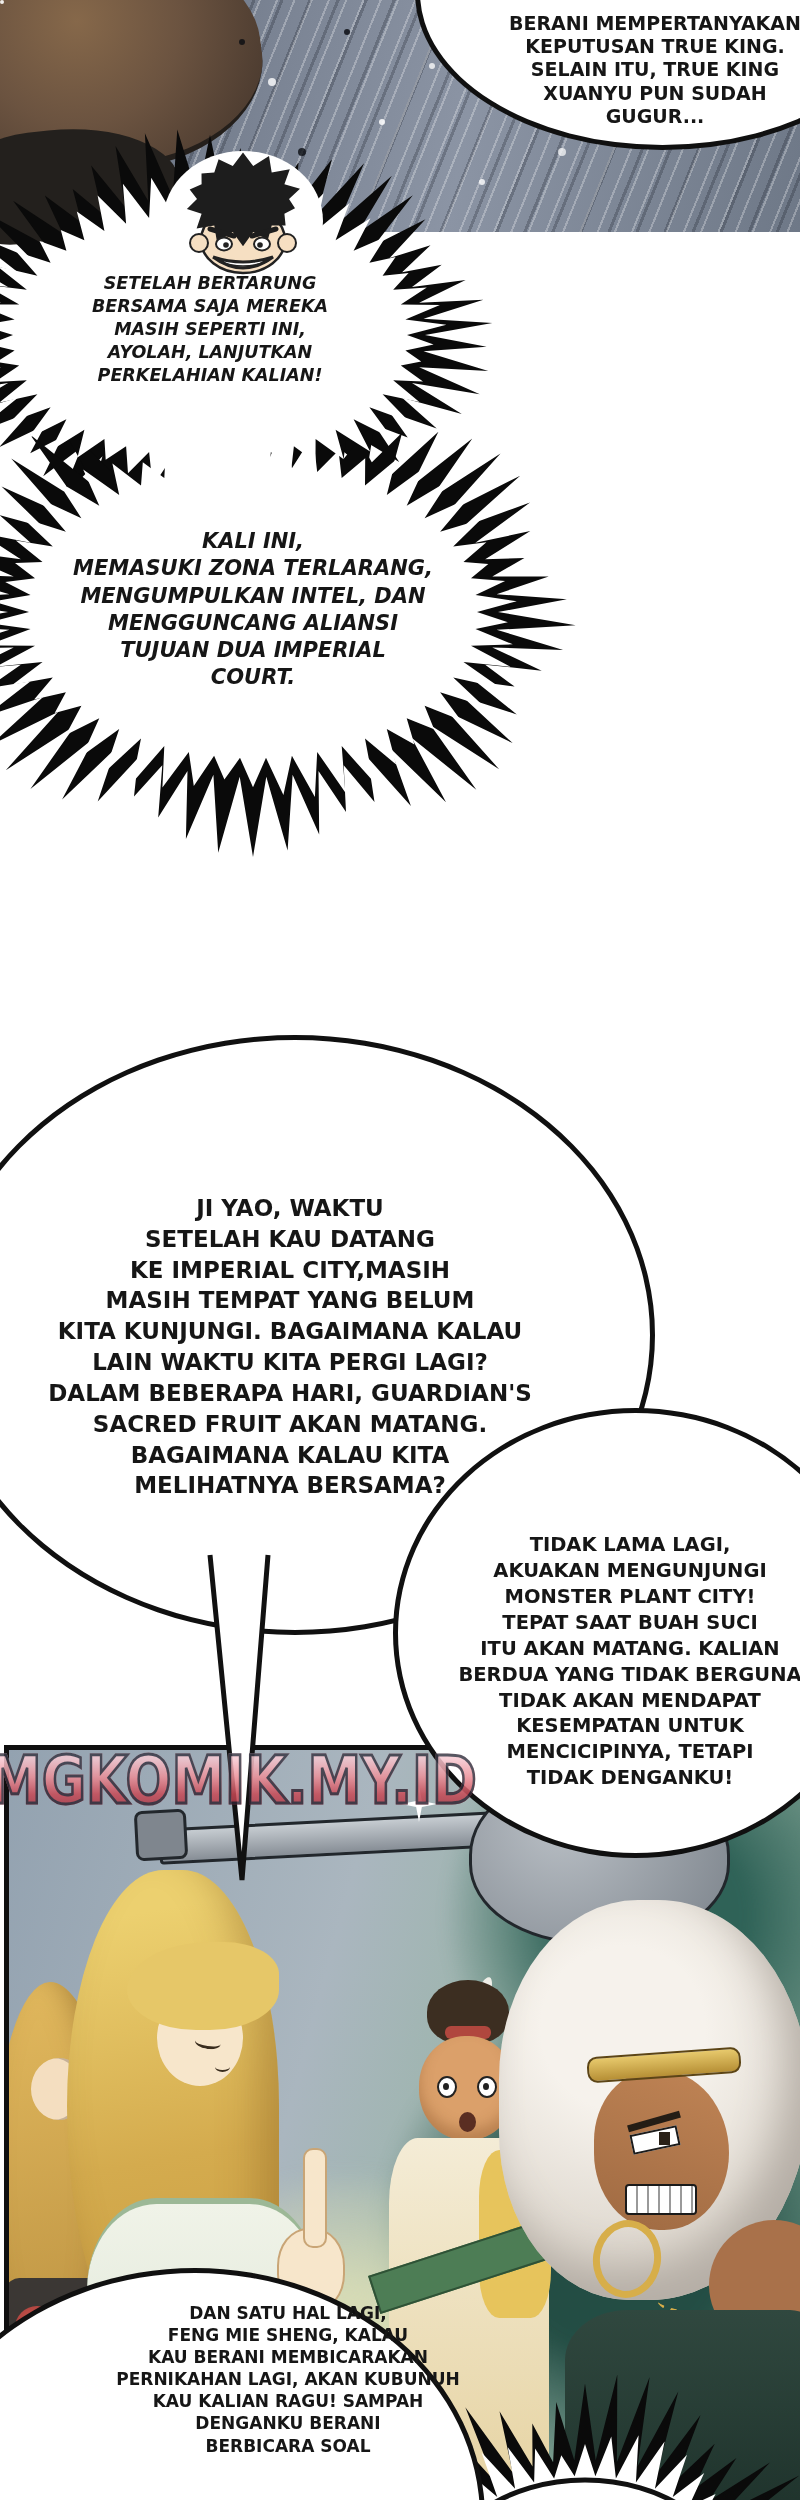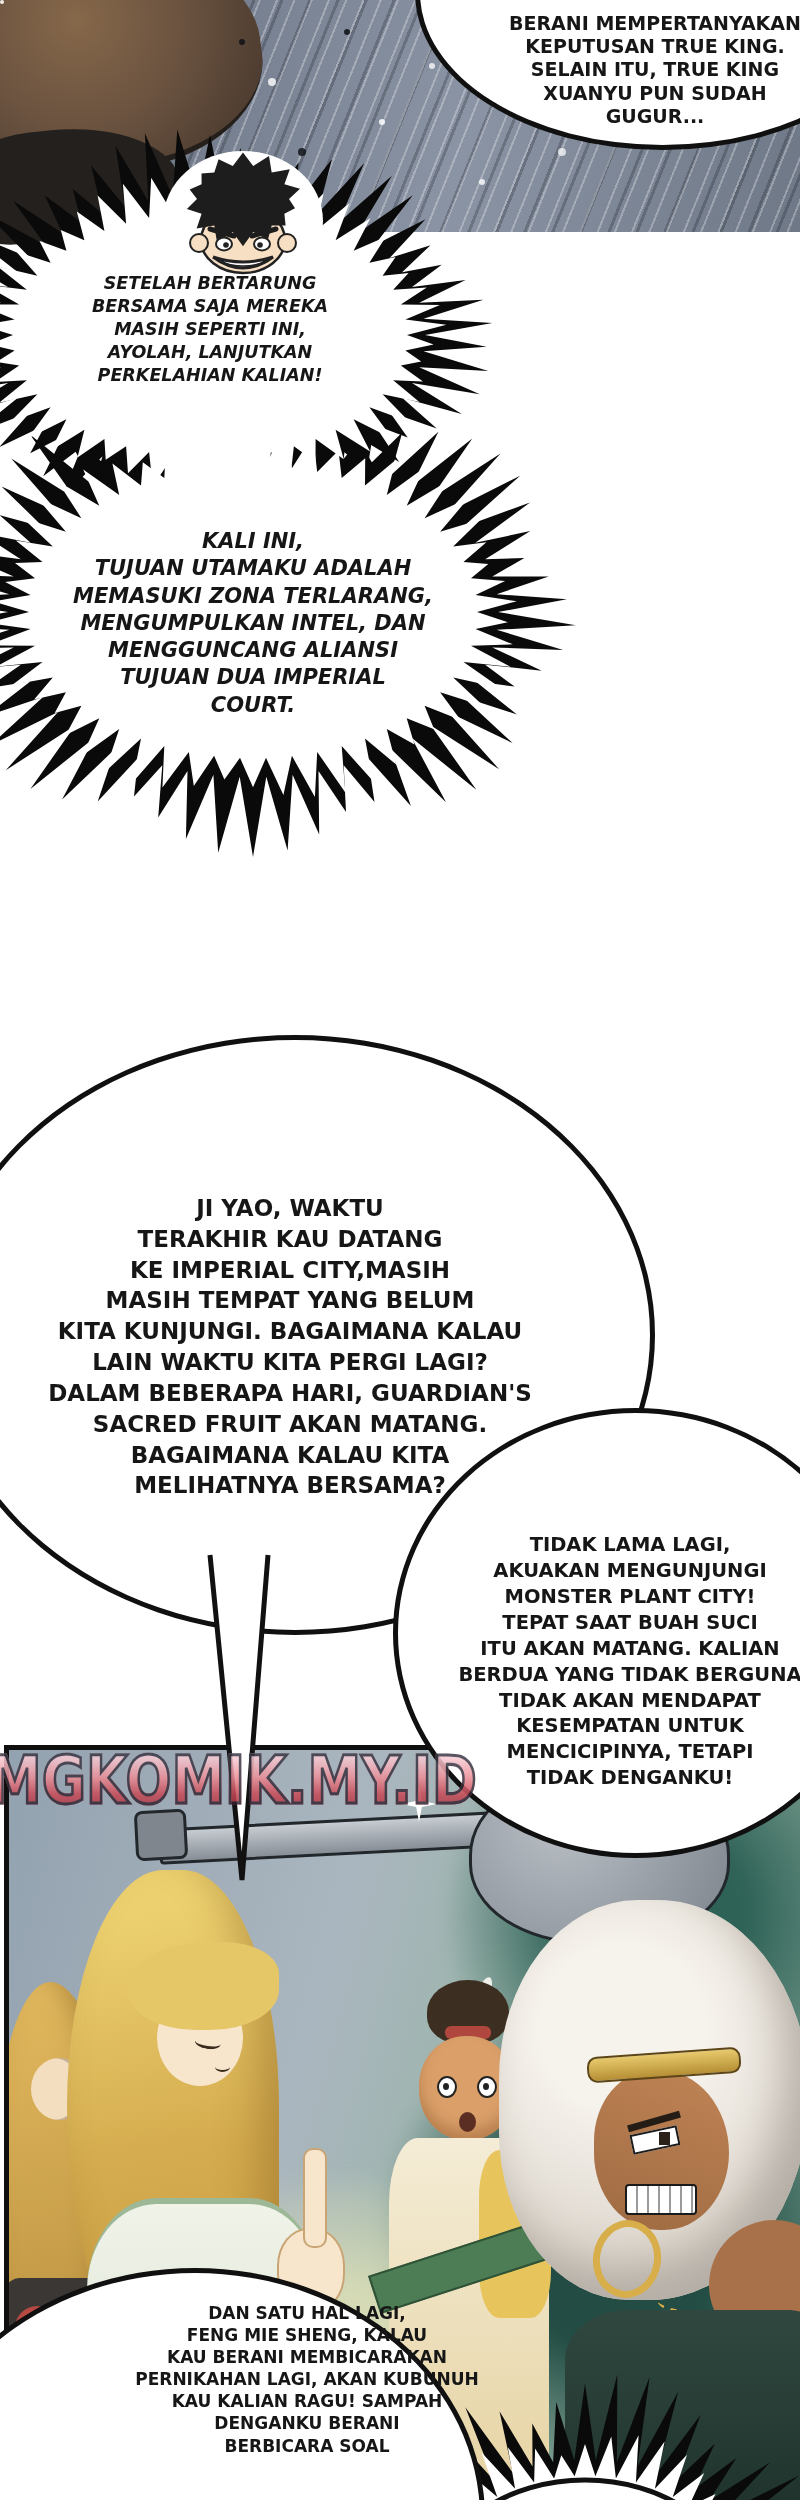--- a/index.html
+++ b/index.html
@@ -61,21 +61,20 @@
 
   <div class="btxt italic" style="left:-30px;top:272px;width:480px;font-size:17.5px;line-height:1.32">
       <div>SETELAH BERTARUNG</div>
       <div>BERSAMA SAJA MEREKA</div>
       <div>MASIH SEPERTI INI,</div>
       <div>AYOLAH, LANJUTKAN</div>
       <div>PERKELAHIAN KALIAN!</div>
     </div>
   <div class="btxt italic" style="left:13px;top:528px;width:480px;font-size:21px;line-height:1.3">
       <div>KALI INI,</div>
-      <div>TUJUAN UTAMAKU ADALAH</div>
       <div>MEMASUKI ZONA TERLARANG,</div>
       <div>MENGUMPULKAN INTEL, DAN</div>
       <div>MENGGUNCANG ALIANSI</div>
       <div>TUJUAN DUA IMPERIAL</div>
       <div>COURT.</div>
     </div>
 
   <svg class="abs" style="left:158px;top:143px;z-index:4" width="170" height="150" viewBox="0 0 170 150">
     <ellipse cx="85" cy="78" rx="80" ry="70" fill="#ffffff"></ellipse>
     <ellipse cx="85" cy="97" rx="42" ry="33" fill="#f6dfc2" stroke="#222" stroke-width="2.5"></ellipse>
@@ -96,21 +95,21 @@
       <div>BERANI MEMPERTANYAKAN</div>
       <div>KEPUTUSAN TRUE KING.</div>
       <div>SELAIN ITU, TRUE KING</div>
       <div>XUANYU PUN SUDAH</div>
       <div>GUGUR...</div>
     </div>
 
   <div class="bubble" style="left:-65px;top:1035px;width:710px;height:590px;z-index:2"></div>
   <div class="btxt" style="left:40px;top:1193px;width:500px;font-size:23px;line-height:1.34">
       <div>JI YAO, WAKTU</div>
-      <div>TERAKHIR KAU DATANG</div>
+      <div>SETELAH KAU DATANG</div>
       <div>KE IMPERIAL CITY,MASIH</div>
       <div>MASIH TEMPAT YANG BELUM</div>
       <div>KITA KUNJUNGI. BAGAIMANA KALAU</div>
       <div>LAIN WAKTU KITA PERGI LAGI?</div>
       <div>DALAM BEBERAPA HARI, GUARDIAN'S</div>
       <div>SACRED FRUIT AKAN MATANG.</div>
       <div>BAGAIMANA KALAU KITA</div>
       <div>MELIHATNYA BERSAMA?</div>
     </div>
 
@@ -247,21 +246,21 @@
       <div>TIDAK DENGANKU!</div>
     </div>
 
   <svg class="abs" style="left:0;top:2330px;z-index:5" width="800" height="170" viewBox="0 2330 800 170">
     <polygon fill="#0a0a0a" points="755.0,2590.0 832.5,2603.1 753.7,2606.3 838.4,2630.8 749.7,2622.3 831.8,2657.8 743.1,2637.9 813.5,2680.5 734.0,2652.6 786.0,2696.1 722.5,2666.4 753.5,2703.9 708.9,2679.0 737.7,2723.5 693.4,2690.2 727.0,2753.1 676.1,2699.8 707.7,2778.2 657.4,2707.6 680.7,2794.5 637.5,2713.6 648.8,2799.7 616.9,2717.7 615.7,2793.2 595.7,2719.7 585.0,2777.2 574.3,2719.7 558.1,2763.1 553.1,2717.7 526.7,2778.3 532.5,2713.6 492.9,2785.3 512.6,2707.6 460.3,2781.7 493.9,2699.8 432.8,2767.2 476.6,2690.2 413.4,2743.5 461.1,2679.0 403.8,2714.4 447.5,2666.4 403.2,2683.9 436.0,2652.6 380.2,2669.3 426.9,2637.9 352.7,2653.1 420.3,2622.3 333.4,2630.5 416.3,2606.3 325.5,2603.8 415.0,2590.0 330.4,2576.5 416.3,2573.7 346.9,2552.1 420.3,2557.7 372.0,2533.2 426.9,2542.1 387.9,2514.3 436.0,2527.4 384.7,2484.3 447.5,2513.6 390.8,2454.9 461.1,2501.0 407.4,2430.0 476.6,2489.8 433.2,2413.5 493.9,2480.2 465.3,2407.3 512.6,2472.4 499.5,2411.3 532.5,2466.4 532.3,2423.4 553.1,2462.3 556.2,2402.0 574.3,2460.3 585.0,2383.4 595.7,2460.3 617.3,2374.4 616.9,2462.3 649.6,2377.1 637.5,2466.4 678.3,2391.5 657.4,2472.4 700.5,2415.0 676.1,2480.2 714.7,2443.8 693.4,2489.8 736.4,2458.0 708.9,2501.0 770.0,2462.5 722.5,2513.6 799.3,2475.5 734.0,2527.4 820.1,2496.4 743.1,2542.1 829.6,2522.9 749.7,2557.7 826.9,2551.3 753.7,2573.7 813.6,2578.1"></polygon>
     <polygon fill="#ffffff" points="737.0,2590.0 784.3,2601.0 735.6,2605.5 776.7,2622.1 731.4,2620.8 762.2,2640.2 724.4,2635.4 742.7,2654.3 714.9,2649.2 732.6,2672.2 702.9,2661.9 724.2,2694.1 688.7,2673.3 709.5,2713.6 672.7,2683.1 688.9,2728.4 654.9,2691.2 663.9,2736.8 635.9,2697.4 636.7,2738.0 615.9,2701.6 609.8,2732.9 595.4,2703.7 585.0,2728.0 574.6,2703.7 559.6,2737.2 554.1,2701.6 532.4,2741.1 534.1,2697.4 505.5,2738.1 515.1,2691.2 481.4,2727.9 497.3,2683.1 462.1,2711.6 481.3,2673.3 448.7,2691.3 467.1,2661.9 441.3,2669.5 455.1,2649.2 423.1,2656.4 445.6,2635.4 404.3,2641.5 438.6,2620.8 391.1,2622.6 434.4,2605.5 385.5,2601.1 433.0,2590.0 388.2,2579.1 434.4,2574.5 398.6,2559.0 438.6,2559.2 414.9,2542.3 445.6,2544.6 427.1,2525.7 455.1,2530.8 431.3,2503.4 467.1,2518.1 441.8,2482.2 481.3,2506.7 458.9,2464.5 497.3,2496.9 481.6,2452.5 515.1,2488.8 507.8,2447.2 534.1,2482.6 535.1,2448.6 554.1,2478.4 561.3,2455.2 574.6,2476.3 585.0,2444.0 595.4,2476.3 611.3,2436.4 615.9,2478.4 638.6,2435.3 635.9,2482.6 664.6,2441.5 654.9,2488.8 687.0,2454.7 672.7,2496.9 704.2,2472.9 688.7,2506.7 715.6,2493.9 702.9,2518.1 731.7,2508.4 714.9,2530.8 753.3,2520.3 724.4,2544.6 770.5,2536.8 731.4,2559.2 780.7,2557.1 735.6,2574.5 782.9,2579.1"></polygon>
     <ellipse cx="585" cy="2592" rx="150" ry="112" fill="#ffffff" stroke="#111" stroke-width="5"></ellipse>
   </svg>
 
   <div class="bubble" style="left:-95px;top:2268px;width:570px;height:490px;z-index:6"></div>
-  <div class="btxt" style="left:92px;top:2302px;width:430px;font-size:17px;line-height:1.3;z-index:7">
+  <div class="btxt" style="left:73px;top:2302px;width:430px;font-size:17px;line-height:1.3;z-index:7">
       <div>DAN SATU HAL LAGI,</div>
       <div>FENG MIE SHENG, KALAU</div>
       <div>KAU BERANI MEMBICARAKAN</div>
       <div>PERNIKAHAN LAGI, AKAN KUBUNUH</div>
       <div>KAU KALIAN RAGU! SAMPAH</div>
       <div>DENGANKU BERANI</div>
       <div>BERBICARA SOAL</div>
     </div>
 
   <div class="abs wm">MGKOMIK.MY.ID</div>

